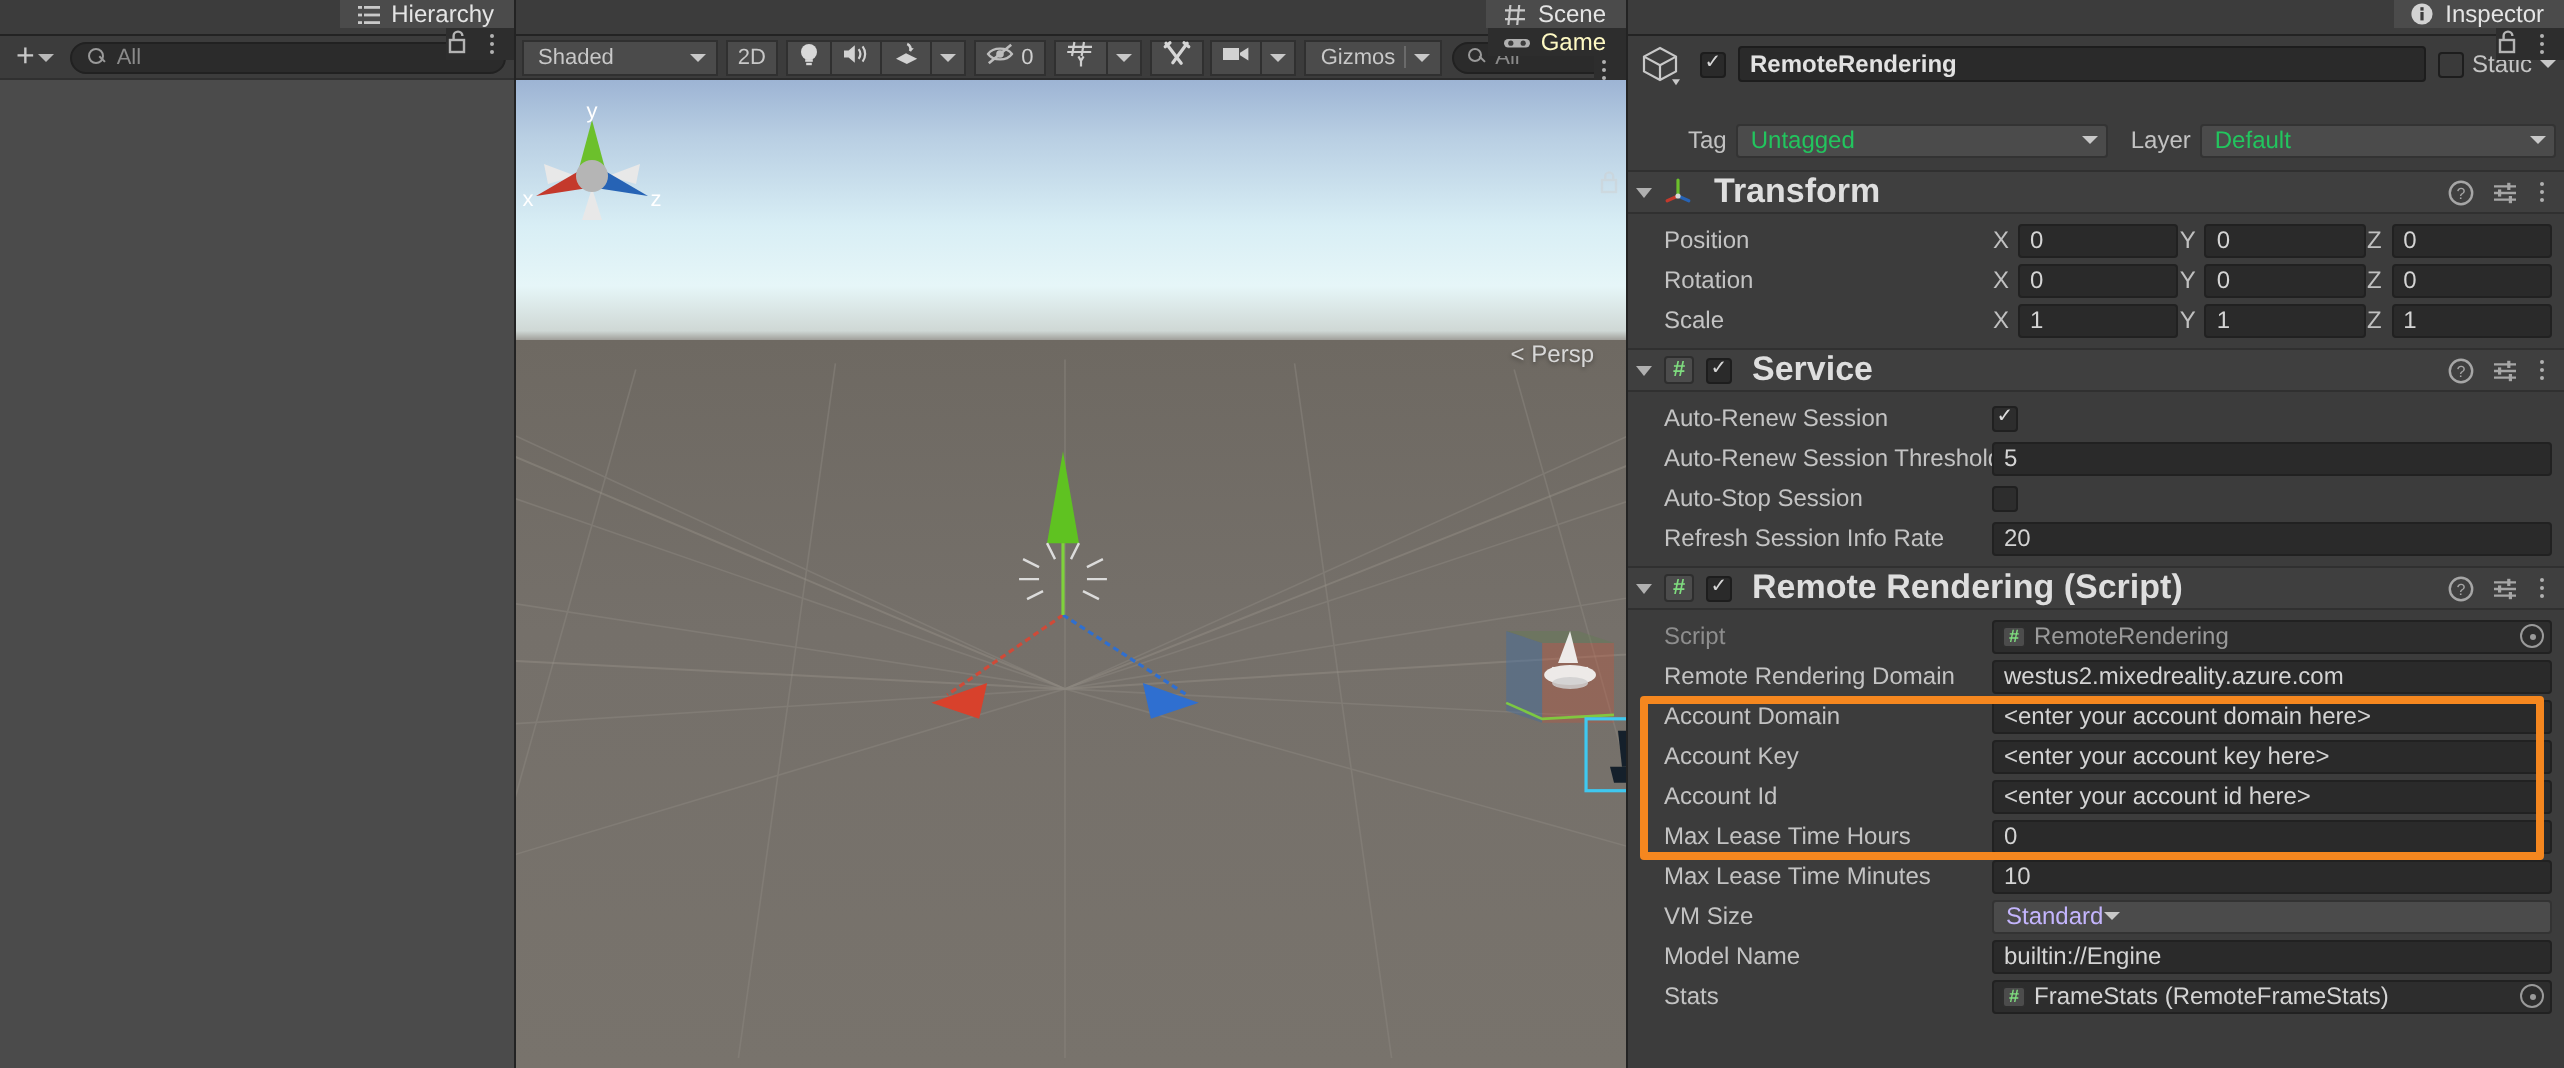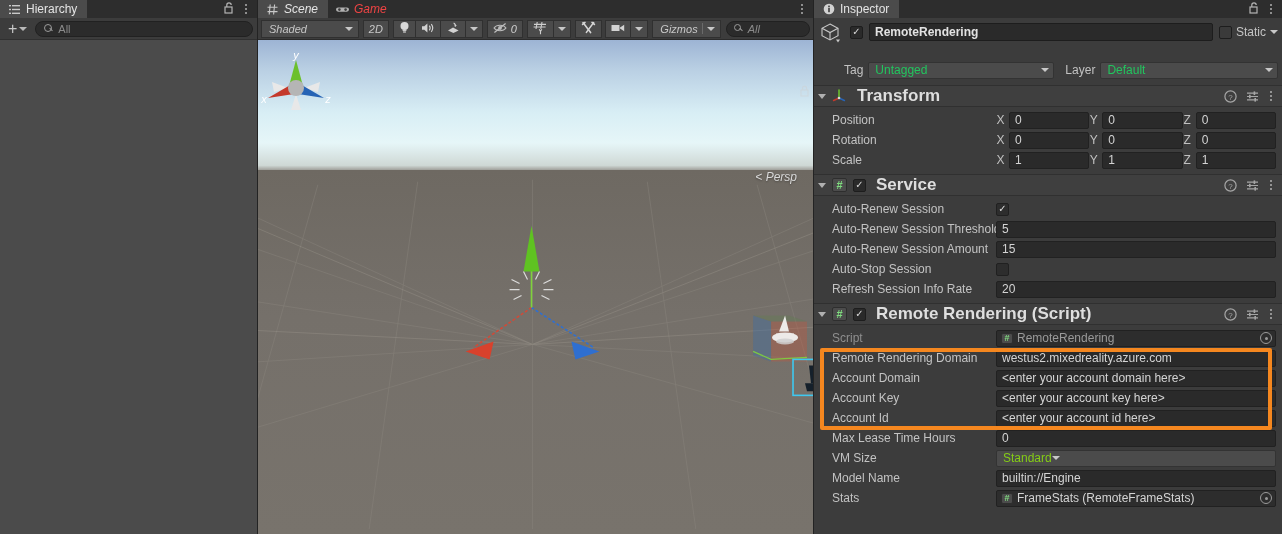--- a/index.html
+++ b/index.html
@@ -2,24 +2,24 @@
 <html><head>
 <meta charset="utf-8">
 <style>
   * { box-sizing: border-box; margin:0; padding:0; }
   html,body{ width:1282px; height:534px; overflow:hidden; background:#383838;
     font-family:"Liberation Sans", sans-serif; font-size:12px; color:#c4c4c4; }
 
   .app { position:relative; width:1282px; height:534px; display:flex; }
 
   
-  .tabstrip{ height:18px; background:#3c3c3c; display:flex; 
-      position:relative; border-bottom:1px solid #232323;}
+  .tabstrip{ height:18px; background:#3c3c3c; display:flex; align-items:flex-end;
+      position:relative; border-bottom:1px solid #232323;flex-direction:column;}
   .tab{ height:18px; padding:0 10px 0 8px; display:flex; align-items:center; gap:5px;
-      font-size:12px; color:#ef4444; background:#2d2d2d; }
+      font-size:12px; color:#fef9c3; background:#2d2d2d; }
   .tab.active{ background:#4b4b4b; color:#e4e4e4; }
   .tab .ticon{ width:13px; height:13px; display:inline-flex; align-items:center; justify-content:center;}
   .tabfill{ flex:1; background:#2d2d2d; height:18px; }
   .tabright{ background:#2d2d2d; height:18px; display:flex; align-items:center; gap:6px; padding:0 6px 0 0;}
 
   .kebab{ width:10px; height:14px; display:flex; flex-direction:column; justify-content:center;
       align-items:center; gap:2px; cursor:pointer;}
   .kebab i{ width:2px;height:2px;background:#b0b0b0;border-radius:50%; display:block;}
 
   
@@ -38,21 +38,21 @@
   .magn::after{content:"";position:absolute;left:5px;top:5px;width:4px;height:1.2px;background:#9a9a9a;transform:rotate(45deg);}
   .magn.small::before{width:5px;height:5px;}
 
   .h-list{ flex:1; overflow:hidden; background:#383838;}
   .h-row{ height:17px; display:flex; align-items:center; position:relative; font-size:12px;
      color:#cfcfcf; padding-right:6px;}
   .h-row.scene{ background:#4b4b4b; color:#e8e8e8; font-weight:bold; }
 
   
   .scene{ width:556px; height:534px; display:flex; flex-direction:column; background:#383838;
-      border-right:1px solid #232323;font-style:italic;}
+      border-right:1px solid #232323;}
   .s-toolbar{ height:22px; background:#3c3c3c; display:flex; align-items:center; gap:0px;
      padding:0 3px; border-bottom:1px solid #2b2b2b;}
   .tb{ height:18px; background:#4b4b4b; border:1px solid #303030; display:flex; align-items:center;
       justify-content:center; color:#c8c8c8; font-size:11px; padding:0 5px; }
   .tb + .tb { margin-left:-1px; }
   .tbgap{ width:5px; }
   .tb.drop{ gap:6px; }
   .tb.shaded{ width:122px; justify-content:space-between; padding-left:7px;}
   .tb.gizmos{ padding:0 5px 0 7px; }
   .sep{ width:1px;height:11px;background:#6a6a6a; margin:0 4px;}
@@ -111,21 +111,21 @@
   .cbox{ width:13px;height:13px;background:#2d2d2d;border:1px solid #202020;border-radius:2px;
      display:flex;align-items:center;justify-content:center;color:#dcdcdc;font-size:10px;line-height:1;}
   .objfield{ flex:1;height:17px;background:#2d2d2d;border:1px solid #212121;border-radius:2px;
      display:flex;align-items:center;justify-content:space-between;padding:0 3px 0 4px;color:#d4d4d4;}
   .objfield.ro{ color:#9a9a9a;}
   .objleft{ display:flex;align-items:center;gap:4px; overflow:hidden;}
   .objsel{ width:12px;height:12px;border:1.3px solid #9a9a9a;border-radius:50%;display:flex;
      align-items:center;justify-content:center;}
   .objsel i{ width:3px;height:3px;background:#9a9a9a;border-radius:50%;display:block;}
   .pdd{ flex:1;height:17px;background:#4b4b4b;border:1px solid #333;border-radius:2px;
-     display:flex;align-items:center;justify-content:flex-start;padding:0 4px 0 6px;color:#84cc16;}
+     display:flex;align-items:center;justify-content:flex-start;padding:0 4px 0 6px;color:#c4b5fd;}
 
   .highlight-box{ position:absolute; left:820px; top:348px; width:452px; height:82px;
       border:4px solid #f5871f; border-radius:2px; pointer-events:none; z-index:5;}
 </style>
 </head>
 <body>
 
 <div class="app">
 
   <div class="hierarchy">
@@ -611,24 +611,20 @@
       <div class="comp-body">
         <div class="prow">
           <span class="pname">Auto-Renew Session</span>
           <span class="cbox">✓</span>
         </div>
         <div class="prow">
           <span class="pname">Auto-Renew Session Threshold</span>
           <span class="pfield">5</span>
         </div>
         <div class="prow">
-          <span class="pname">Auto-Renew Session Amount</span>
-          <span class="pfield">15</span>
-        </div>
-        <div class="prow">
           <span class="pname">Auto-Stop Session</span>
           <span class="cbox"></span>
         </div>
         <div class="prow">
           <span class="pname">Refresh Session Info Rate</span>
           <span class="pfield">20</span>
         </div>
       </div>
 
       <div class="comp-header">
@@ -688,20 +684,24 @@
         </div>
         <div class="prow">
           <span class="pname">Account Id</span>
           <span class="pfield">&lt;enter your account id here&gt;</span>
         </div>
         <div class="prow">
           <span class="pname">Max Lease Time Hours</span>
           <span class="pfield">0</span>
         </div>
         <div class="prow">
+          <span class="pname">Max Lease Time Minutes</span>
+          <span class="pfield">10</span>
+        </div>
+        <div class="prow">
           <span class="pname">VM Size</span>
           <span class="pdd">
             <span>Standard</span>
             <span class="dcaret"></span>
           </span>
         </div>
         <div class="prow">
           <span class="pname">Model Name</span>
           <span class="pfield">builtin://Engine</span>
         </div>

